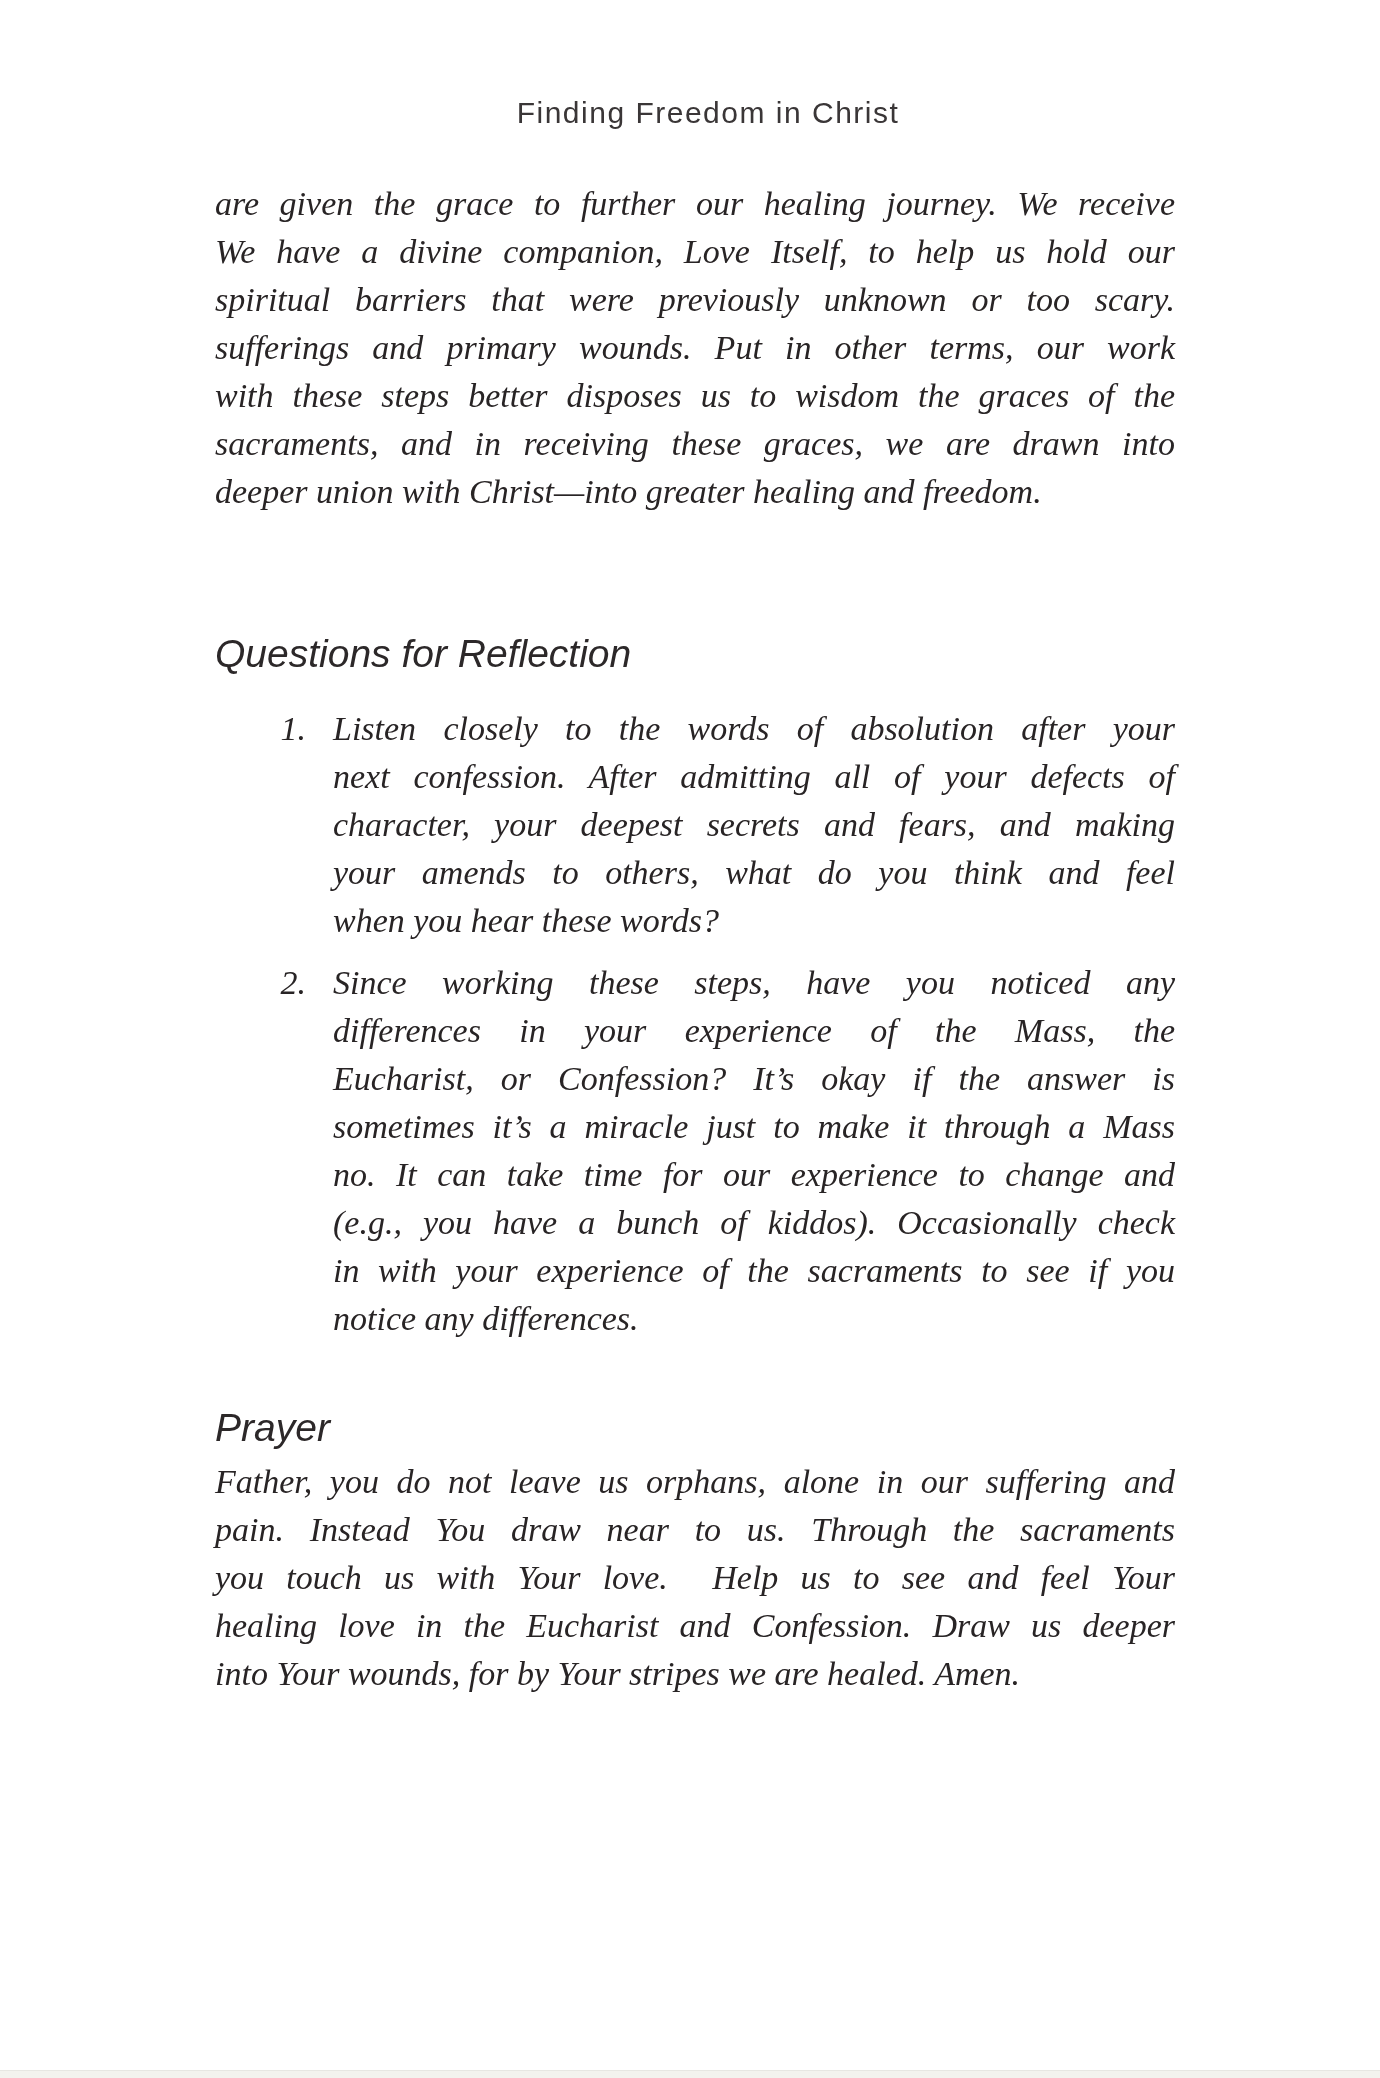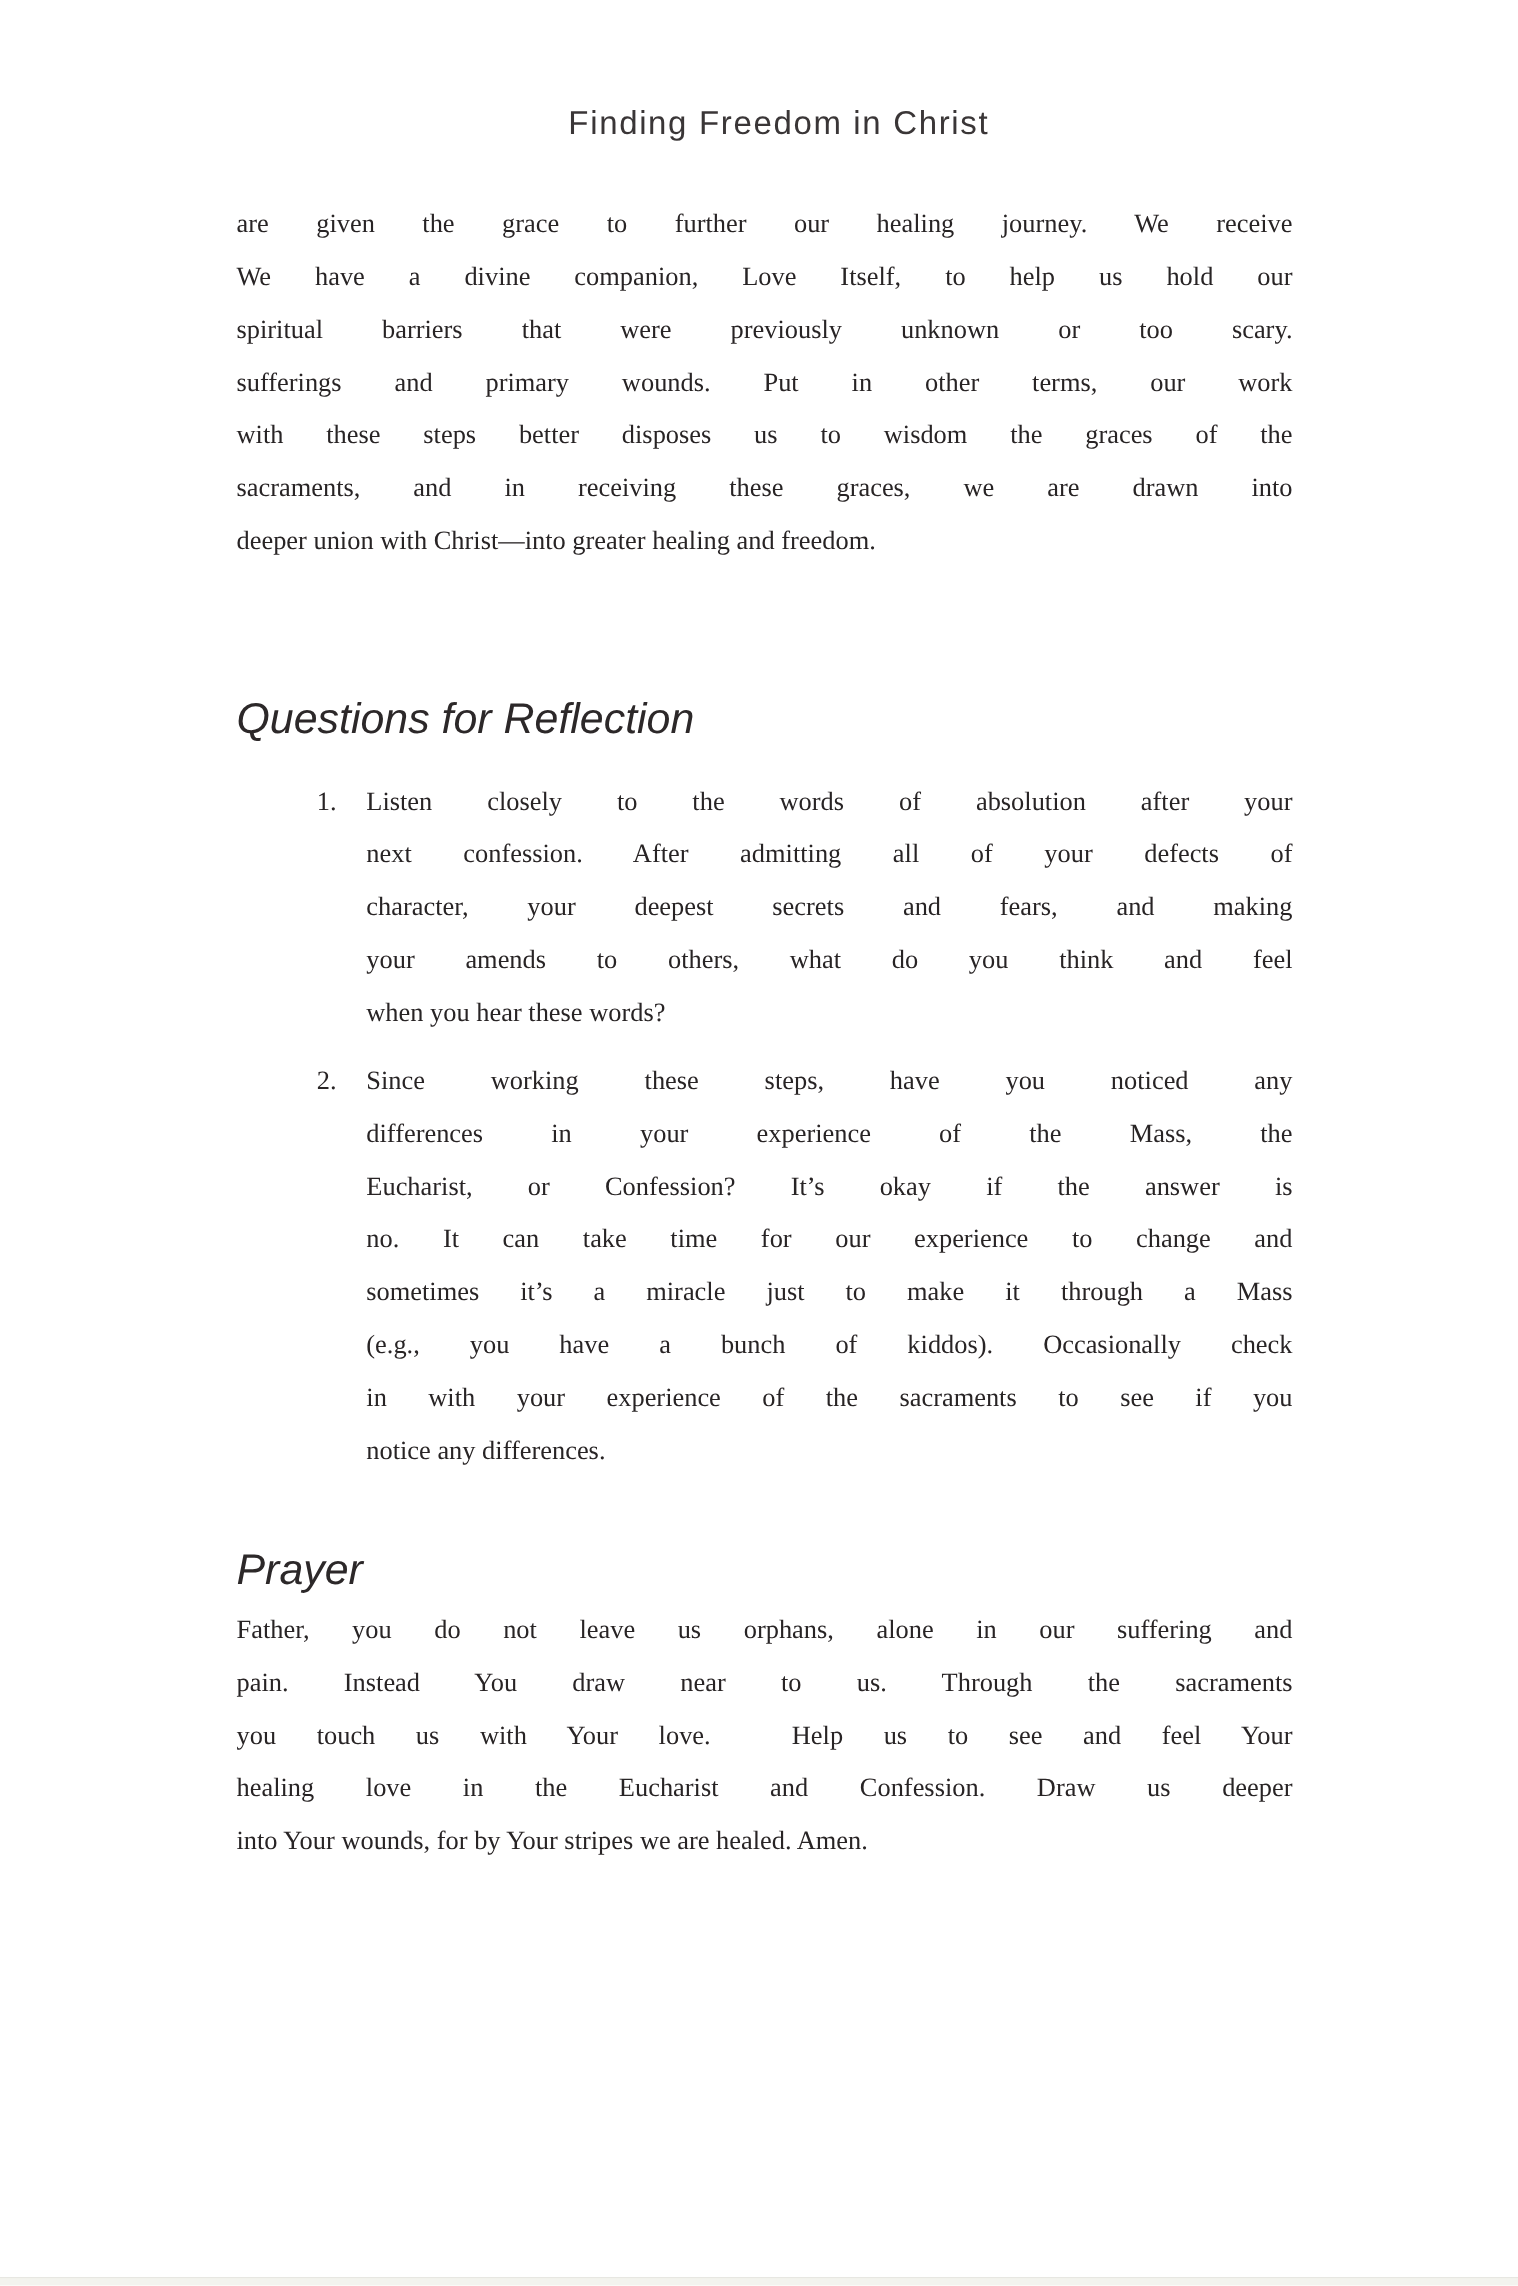--- a/index.html
+++ b/index.html
@@ -6,21 +6,21 @@
   .page {
     position:relative; width:1380px; height:2078px; background:#ffffff;
     font-family:"Liberation Serif", serif; color:#282425; overflow:hidden;padding-left:36px;
   }
   .running-head {
     position:absolute; top:96px; left:0; width:100%; text-align:center;
     font-family:"Liberation Sans", sans-serif; font-size:30px;
     letter-spacing:1.5px; color:#3a3637;
   }
   .block { position:absolute; left:215px; width:960px; }
-  .bodytext { font-size:24px; line-height:48px; }
+  .bodytext { font-size:34px; line-height:48px;font-style:italic; }
   .jlines > div { text-align:justify; text-align-last:justify; white-space:nowrap; }
   .jlines > div:last-child { text-align-last:left; }
   .subhead {
     position:absolute; left:215px; margin:0;
     font-family:"Liberation Sans", sans-serif; font-style:italic; font-weight:400;
     font-size:39px; line-height:48px; color:#2c2829;
   }
   #intro { top:180px; }
   #questions-heading { top:630px; }
   .list-item { position:absolute; left:215px; width:960px; display:flex; }
@@ -69,22 +69,22 @@
         <div>when you hear these words?</div>
       </div>
   </div>
 
   <div id="item2" class="list-item bodytext">
     <div class="list-num">2.</div>
     <div class="list-text jlines">
         <div>Since working these steps, have you noticed any</div>
         <div>differences in your experience of the Mass, the</div>
         <div>Eucharist, or Confession? It’s okay if the answer is</div>
+        <div>sometimes it’s a miracle just to make it through a Mass</div>
         <div>no. It can take time for our experience to change and</div>
-        <div>sometimes it’s a miracle just to make it through a Mass</div>
         <div>(e.g., you have a bunch of kiddos). Occasionally check</div>
         <div>in with your experience of the sacraments to see if you</div>
         <div>notice any differences.</div>
       </div>
   </div>
 
   <h2 id="prayer-heading" class="subhead">Prayer</h2>
 
   <div id="prayer-para" class="block bodytext jlines">
       <div>Father, you do not leave us orphans, alone in our suffering and</div>

